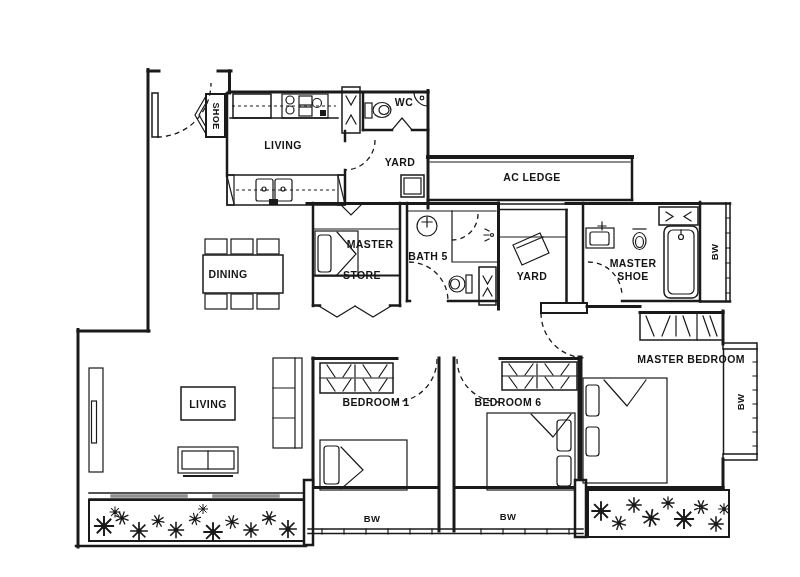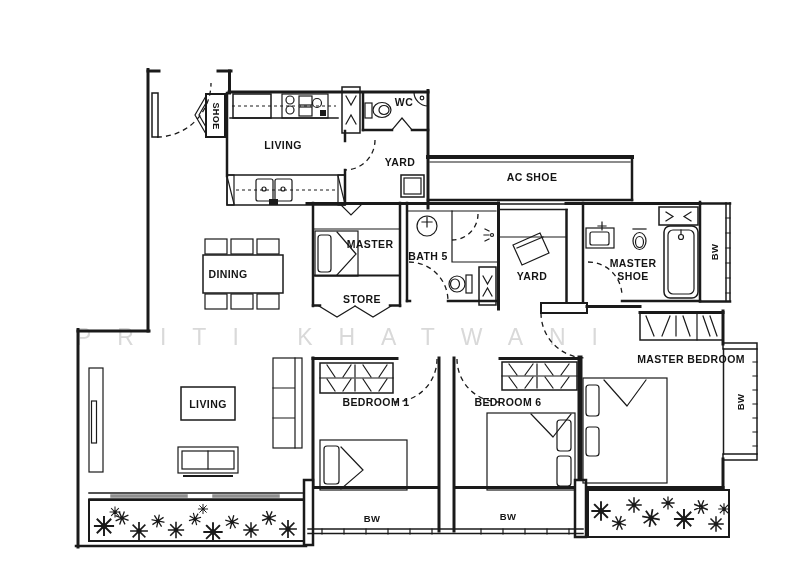--- a/index.html
+++ b/index.html
@@ -21,21 +21,20 @@
   .lbl.vert{transform:translate(-50%,-50%) rotate(-90deg);}
   .lbl.vert-cw{transform:translate(-50%,-50%) rotate(90deg);}
   #watermark{position:absolute;left:76px;top:324px;font-size:23px;color:#d9d9d9;
              letter-spacing:26px;white-space:pre;font-weight:400;}
 </style>
 </head>
 <body>
 
 <div id="stage">
 
-  <div id="watermark">PRITI KHATWANI</div>
 
   <svg id="plan-svg" width="800" height="577" viewBox="0 0 800 577">
     <defs>
       <g id="fl">
         <path d="M0,-7 V7 M-7,0 H7 M-5,-5 L5,5 M5,-5 L-5,5" stroke-width="1.5"></path>
         <circle r="1.6" stroke-width="1.2"></circle>
       </g>
     </defs>
 
     <g>
@@ -323,23 +322,23 @@
       <rect class="w12" x="586" y="427" width="13" height="29" rx="3"></rect>
       <path class="w12" d="M604,380 L627,406 M627,406 L646,380"></path>
       <path class="dash" d="M541,313 A45,45 0 0 0 586,358"></path>
     </g>
   </svg>
 
   <div class="lbl vert-cw" style="left:216px;top:116px;font-size:9px">SHOE</div>
   <div class="lbl" style="left:283px;top:145px">LIVING</div>
   <div class="lbl" style="left:404px;top:102px">WC</div>
   <div class="lbl" style="left:400px;top:162px">YARD</div>
-  <div class="lbl" style="left:532px;top:177px">AC SHOE</div>
+  <div class="lbl" style="left:532px;top:177px">AC LEDGE</div>
   <div class="lbl" style="left:370px;top:244px">MASTER</div>
-  <div class="lbl" style="left:362px;top:299px">STORE</div>
+  <div class="lbl" style="left:362px;top:275px">STORE</div>
   <div class="lbl" style="left:428px;top:256px">BATH 5</div>
   <div class="lbl" style="left:532px;top:276px">YARD</div>
   <div class="lbl" style="left:633px;top:270px">MASTER
 SHOE</div>
   <div class="lbl" style="left:228px;top:274px">DINING</div>
   <div class="lbl" style="left:208px;top:404px">LIVING</div>
   <div class="lbl" style="left:376px;top:402px">BEDROOM 1</div>
   <div class="lbl" style="left:508px;top:402px">BEDROOM 6</div>
   <div class="lbl" style="left:691px;top:359px">MASTER BEDROOM</div>
 

